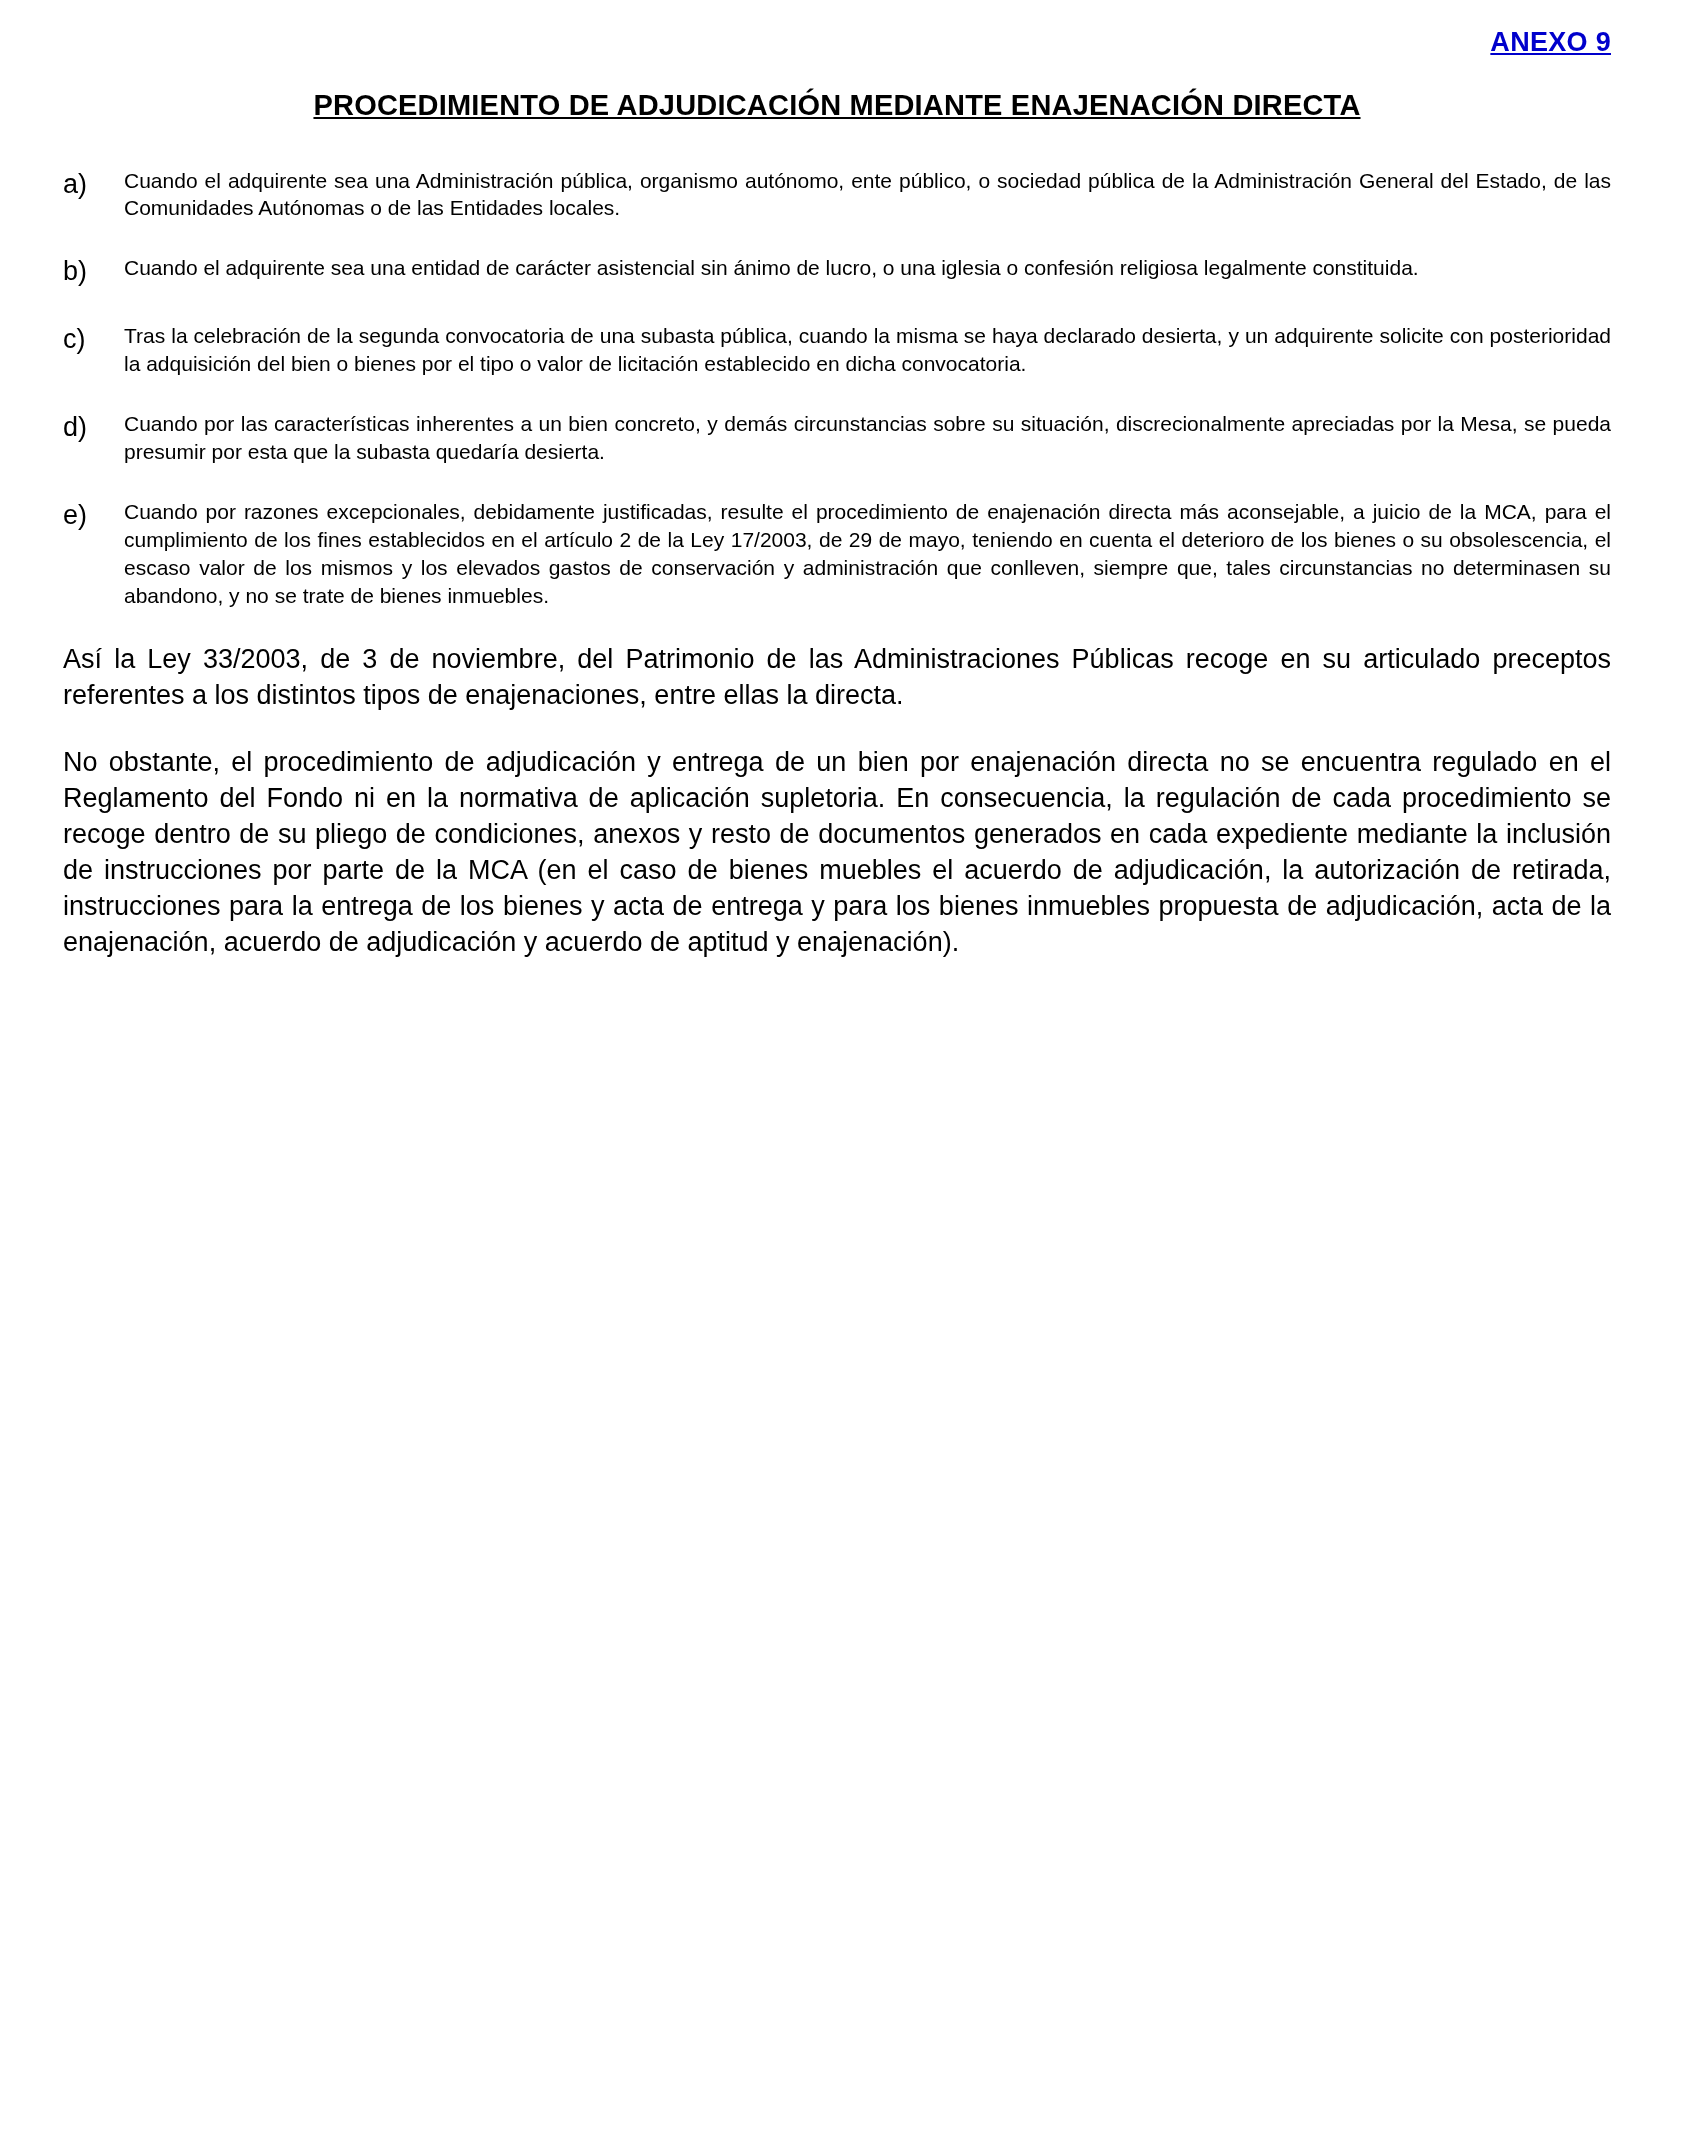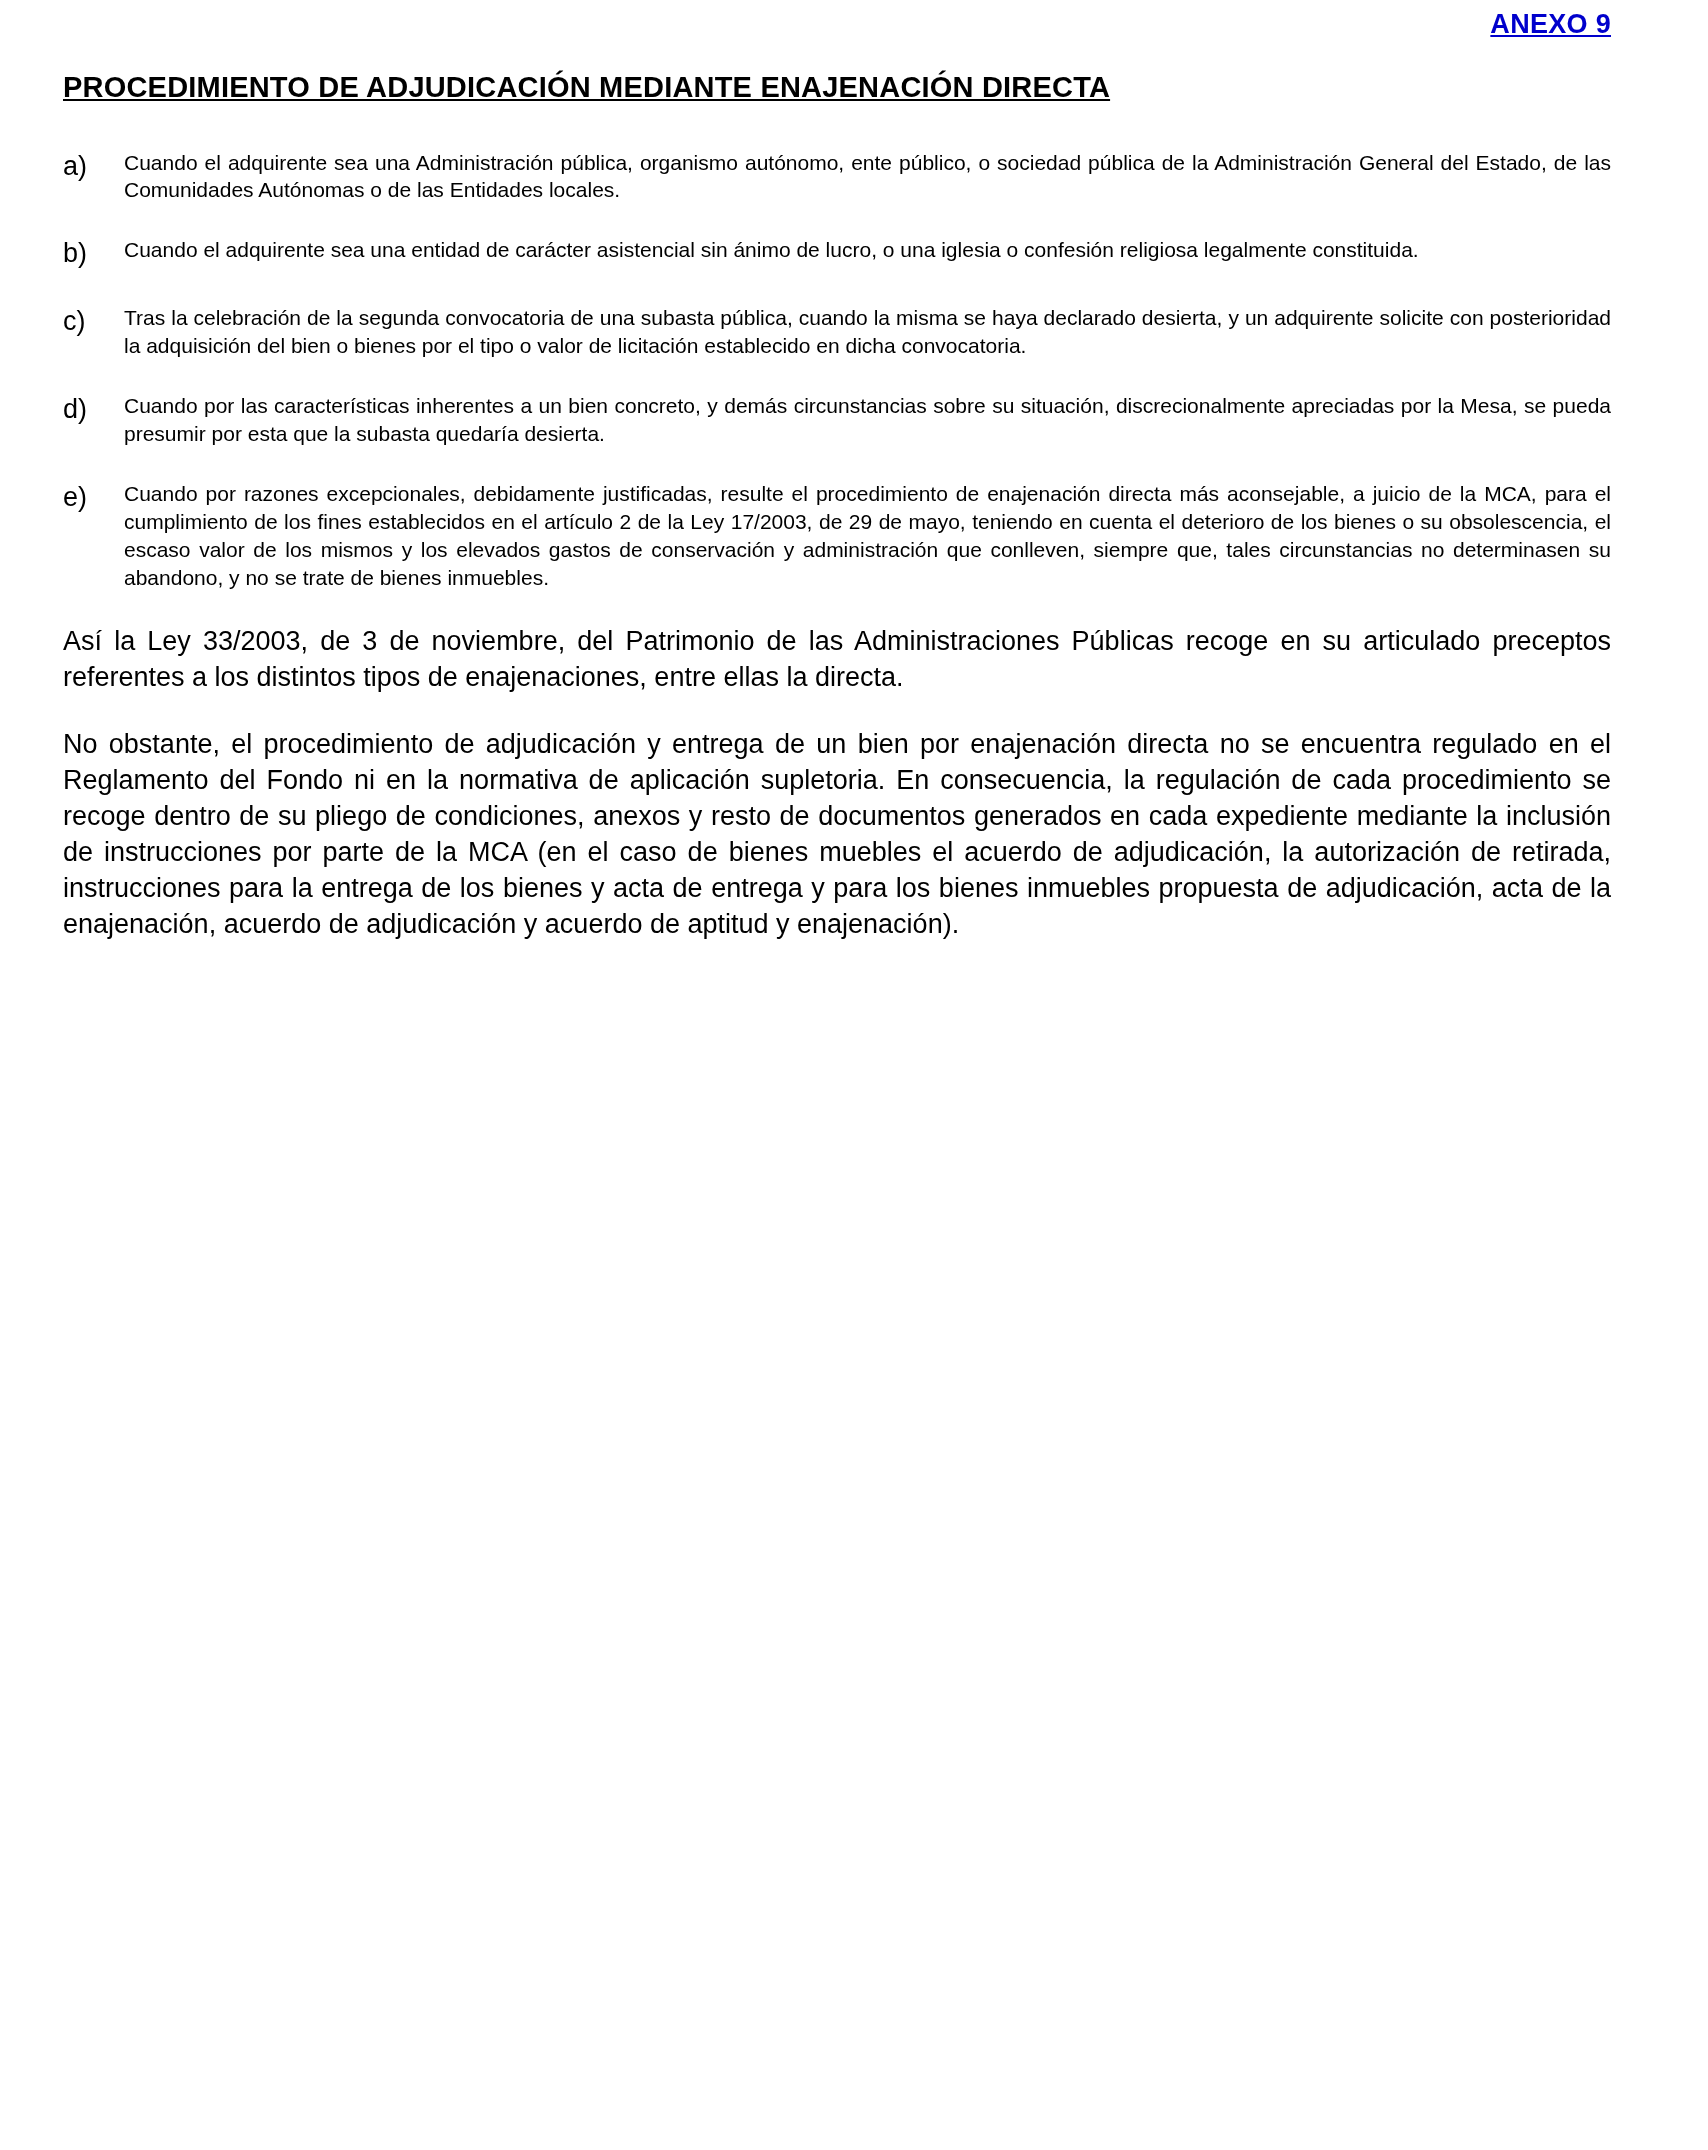--- a/index.html
+++ b/index.html
@@ -10,35 +10,36 @@
   body {
     width: 1709px;
     min-height: 2151px;
     font-family: "Liberation Sans", sans-serif;
     color: #000000;
   }
   .page {
     width: 1674px;
     min-height: 2151px;
     box-sizing: border-box;
-    padding: 9px 63px 48px 63px;
+    padding: 27px 63px 48px 63px;
     position: relative;
   }
   .anexo-line {
     text-align: right;
     margin: 0 0 30.5px 0;
   }
   .anexo-label {
     color: #0000cc;
     font-weight: bold;
     font-size: 27px;
     text-decoration: underline;
     letter-spacing: 0.3px;
   }
   .doc-title {
+    text-align: center;
     font-weight: bold;
     font-size: 29px;
     text-decoration: underline;
     margin: 0 0 45px 0;
     letter-spacing: 0.2px;
   }
   p.para {
     font-size: 27px;
     line-height: 1.33;
     text-align: justify;

